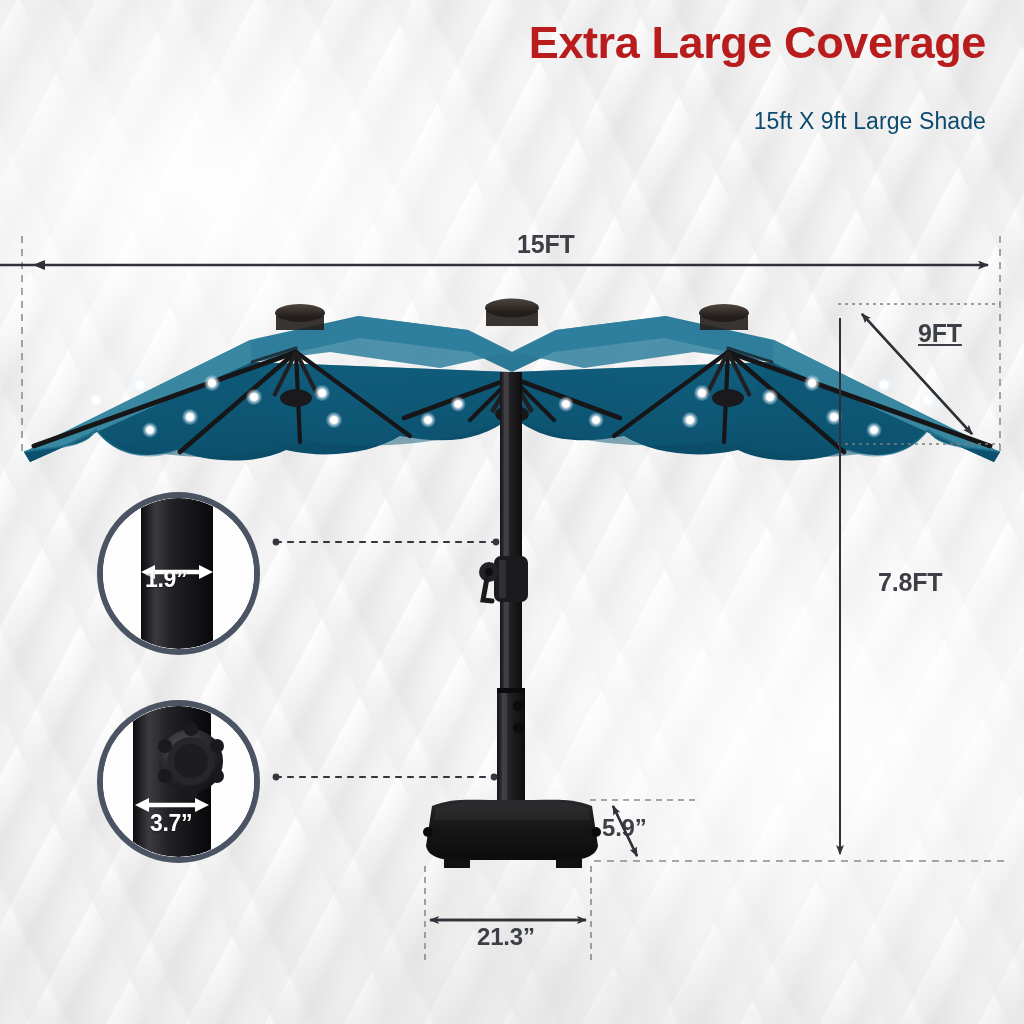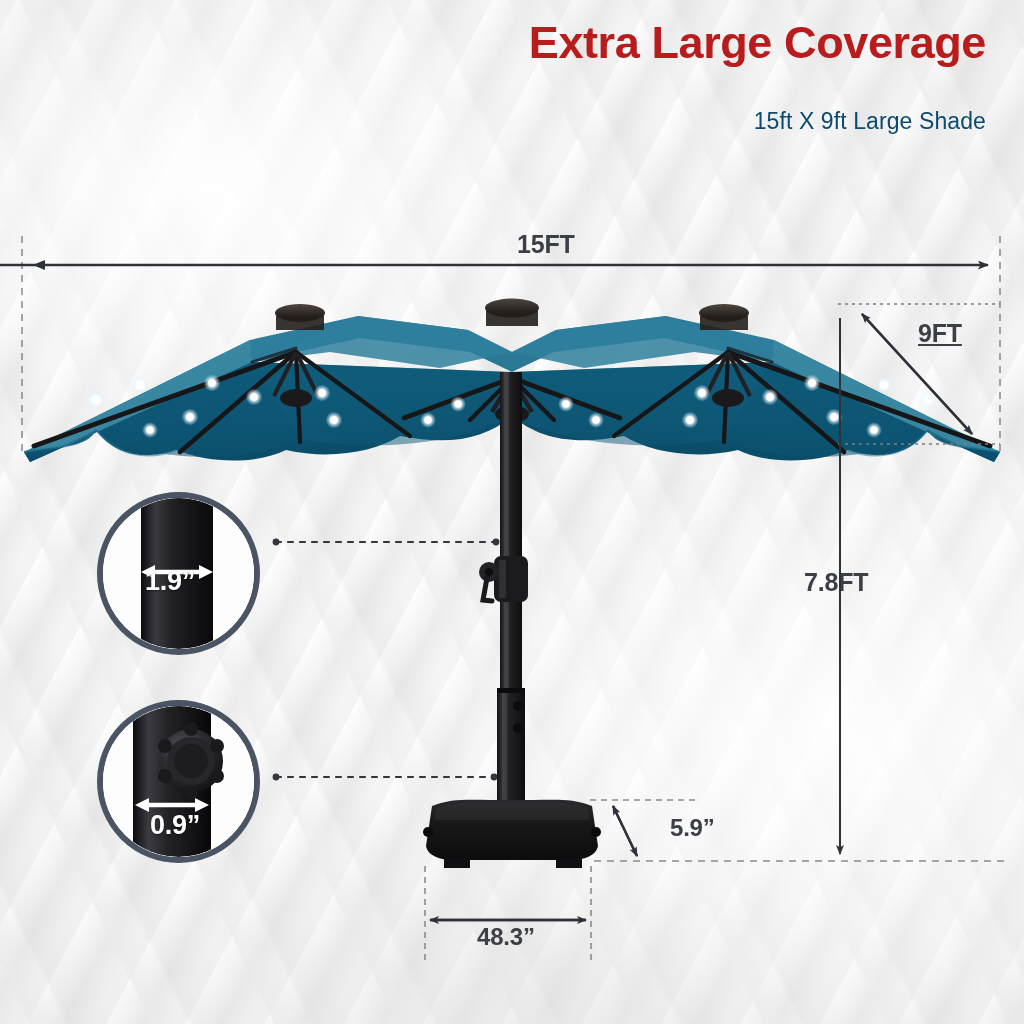--- a/index.html
+++ b/index.html
@@ -43,27 +43,27 @@
     letter-spacing:.1px;line-height:1;white-space:nowrap;
   }
 
   
   .dim{
     position:absolute;font-weight:bold;color:#3c3f45;
     letter-spacing:-.2px;white-space:nowrap;line-height:1;
   }
   .dim-15ft{left:483px;top:232px;font-size:25px;margin-left:34px;}
   .dim-9ft {left:918px;top:321px;font-size:25px;text-decoration:underline;}
-  .dim-78ft{left:804px;top:570px;font-size:25px;}
-  .dim-59ft{left:670px;top:816px;font-size:24px;}
+  .dim-78ft{left:878px;top:570px;font-size:25px;}
+  .dim-59ft{left:602px;top:816px;font-size:24px;}
   .dim-276ft{left:477px;top:925px;font-size:24px;}
 
   .cdim{
     position:absolute;color:#ffffff;font-weight:bold;
-    font-size:27px;letter-spacing:-.3px;white-space:nowrap;line-height:1;
+    font-size:23px;letter-spacing:-.3px;white-space:nowrap;line-height:1;
     text-shadow:0 1px 2px rgba(0,0,0,.45);
   }
   .cdim-19{left:145px;top:568px;}
   .cdim-22{left:150px;top:812px;}
 
   
   .layer{position:absolute;left:0;top:0;width:1024px;height:1024px;}
   .layer.product{z-index:3;}
   .layer.anno{z-index:6;}
   .txt{z-index:9;}
@@ -419,26 +419,26 @@
           </g>
         </g>
         <g>
           <line x1="38" y1="99" x2="100" y2="99" stroke="#ffffff" stroke-width="4.5"></line>
           <path d="M32,99 L46,92 L46,106 Z" fill="#ffffff"></path>
           <path d="M106,99 L92,92 L92,106 Z" fill="#ffffff"></path>
         </g>
       </svg>
     </div>
   </div>
-  <div class="cdim cdim-22">0.9”</div>
+  <div class="cdim cdim-22">3.7”</div>
 
   <div class="txt">
     <div class="title">Extra Large Coverage</div>
     <div class="subtitle">15ft X 9ft Large Shade</div>
 
     <div class="dim dim-15ft">15FT</div>
     <div class="dim dim-9ft">9FT</div>
     <div class="dim dim-78ft">7.8FT</div>
     <div class="dim dim-59ft">5.9”</div>
-    <div class="dim dim-276ft">48.3”</div>
+    <div class="dim dim-276ft">21.3”</div>
   </div>
 
 </div>
 
 </body></html>

